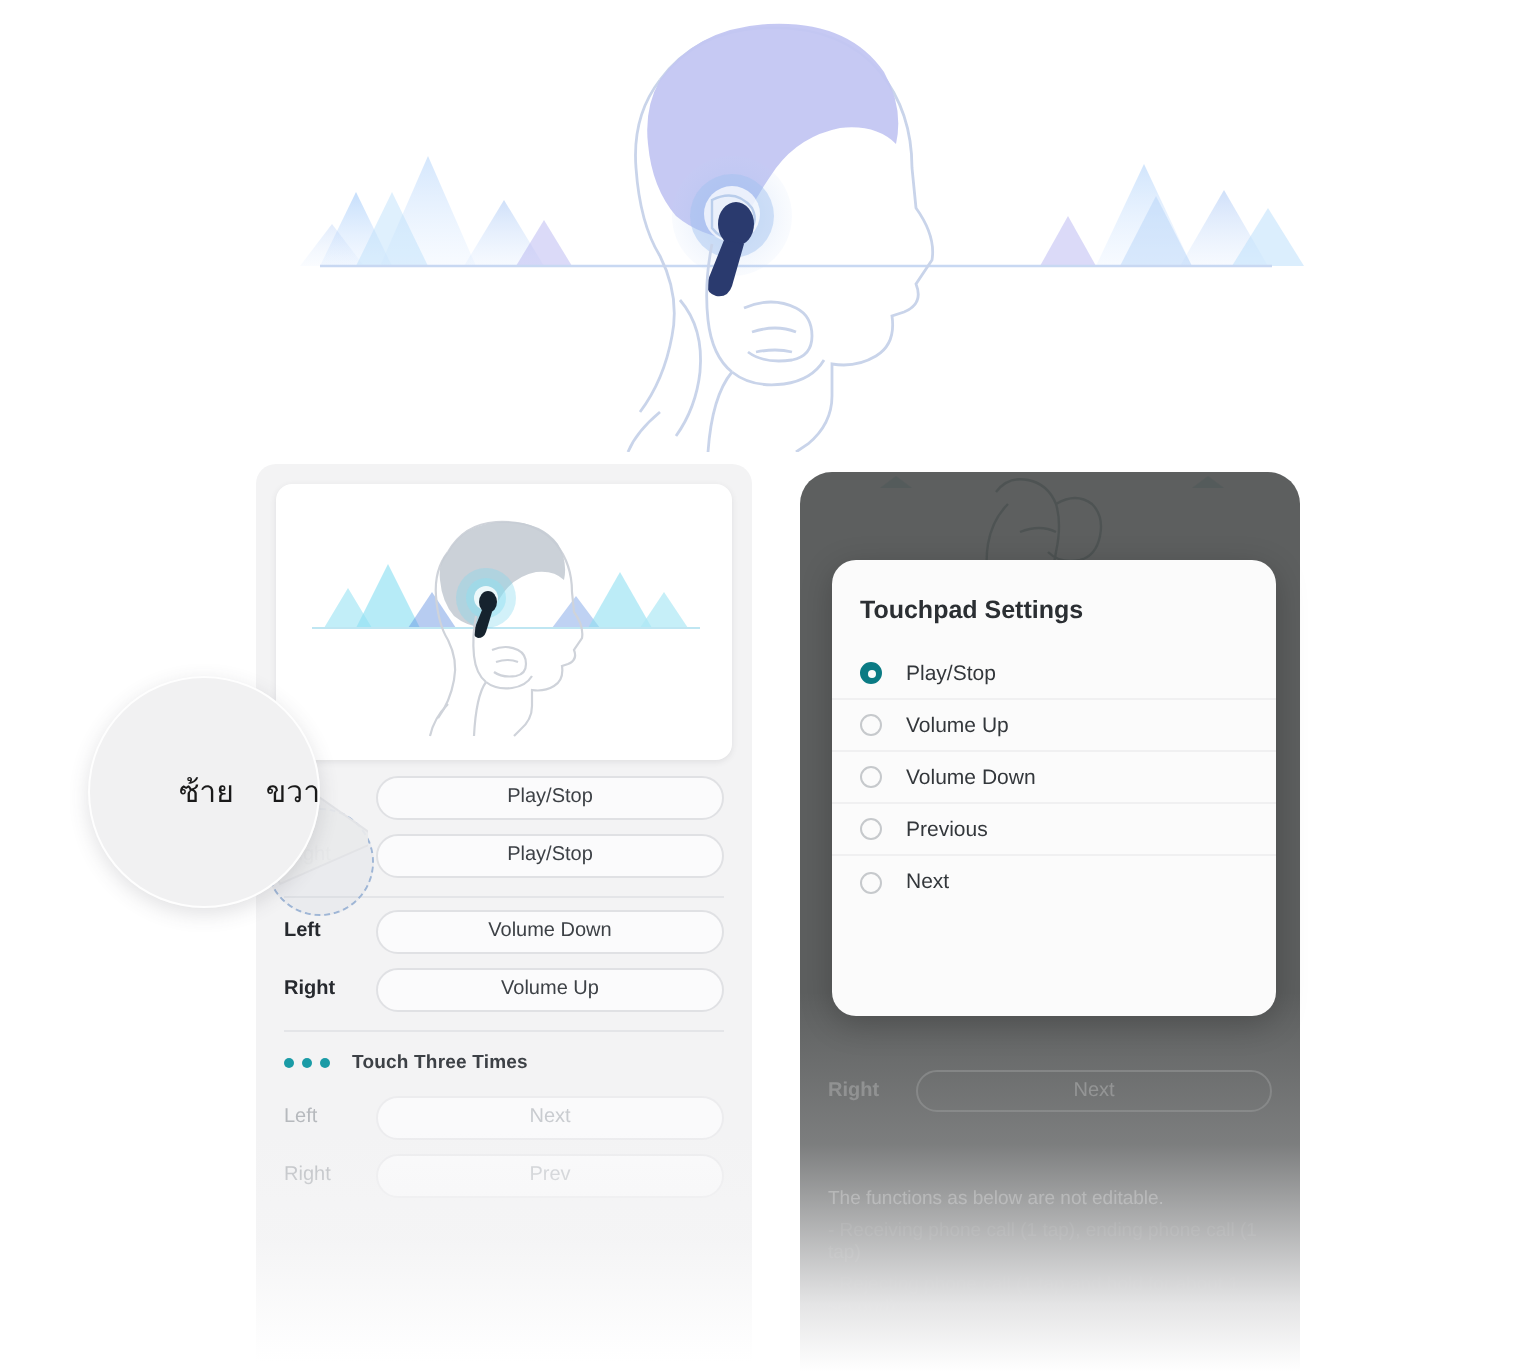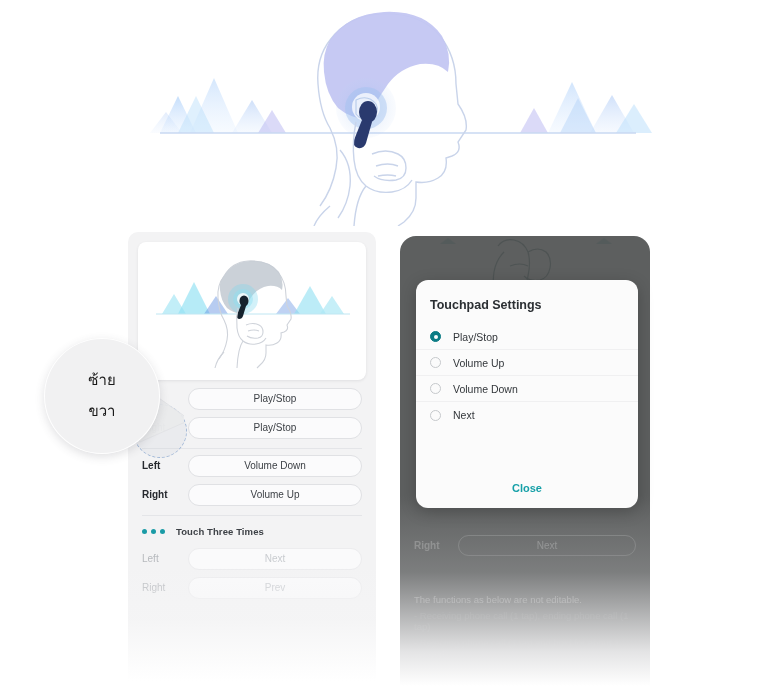--- a/index.html
+++ b/index.html
@@ -67,22 +67,22 @@
     pointer-events: none;
   }
 
   
   .mag-stem { position: absolute; left: 44px; top: 338px; width: 140px; height: 130px; pointer-events: none; }
   .mag-circle {
     position: absolute; left: 44px; top: 338px;
     width: 116px; height: 116px; border-radius: 50%;
     background: #f1f1f2;
     box-shadow: 0 3px 10px rgba(70,70,80,.16), inset 0 0 0 1px rgba(255,255,255,.9);
-    display: flex; flex-direction: column;
-    align-items: center; justify-content: center; gap: 16px;
+    display: flex; flex-direction: row;
+    align-items: center; justify-content: flex-end; gap: 16px;
   }
   .mag-word { font-size: 15px; color: #1a1a1a; font-family: "DejaVu Sans", sans-serif; line-height: 1; }
   .mag-target {
     position: absolute; left: 133px; top: 404px;
     width: 54px; height: 54px; border-radius: 50%;
     border: 1px dashed #9fb6d6;
     background: rgba(200,206,214,.20);
     pointer-events: none;
   }
 
@@ -371,19 +371,22 @@
       <div class="dlg-item">
         <span class="radio"></span>
         <span class="dlg-label">Volume Up</span>
       </div>
       <div class="dlg-item">
         <span class="radio"></span>
         <span class="dlg-label">Volume Down</span>
       </div>
       <div class="dlg-item">
         <span class="radio"></span>
+        <span class="dlg-label">Previous</span>
+      </div>
+      <div class="dlg-item">
+        <span class="radio"></span>
         <span class="dlg-label">Next</span>
       </div>
     </div>
-    <div class="dlg-close">Close</div>
   </div>
 
 </div>
 
 </body></html>

